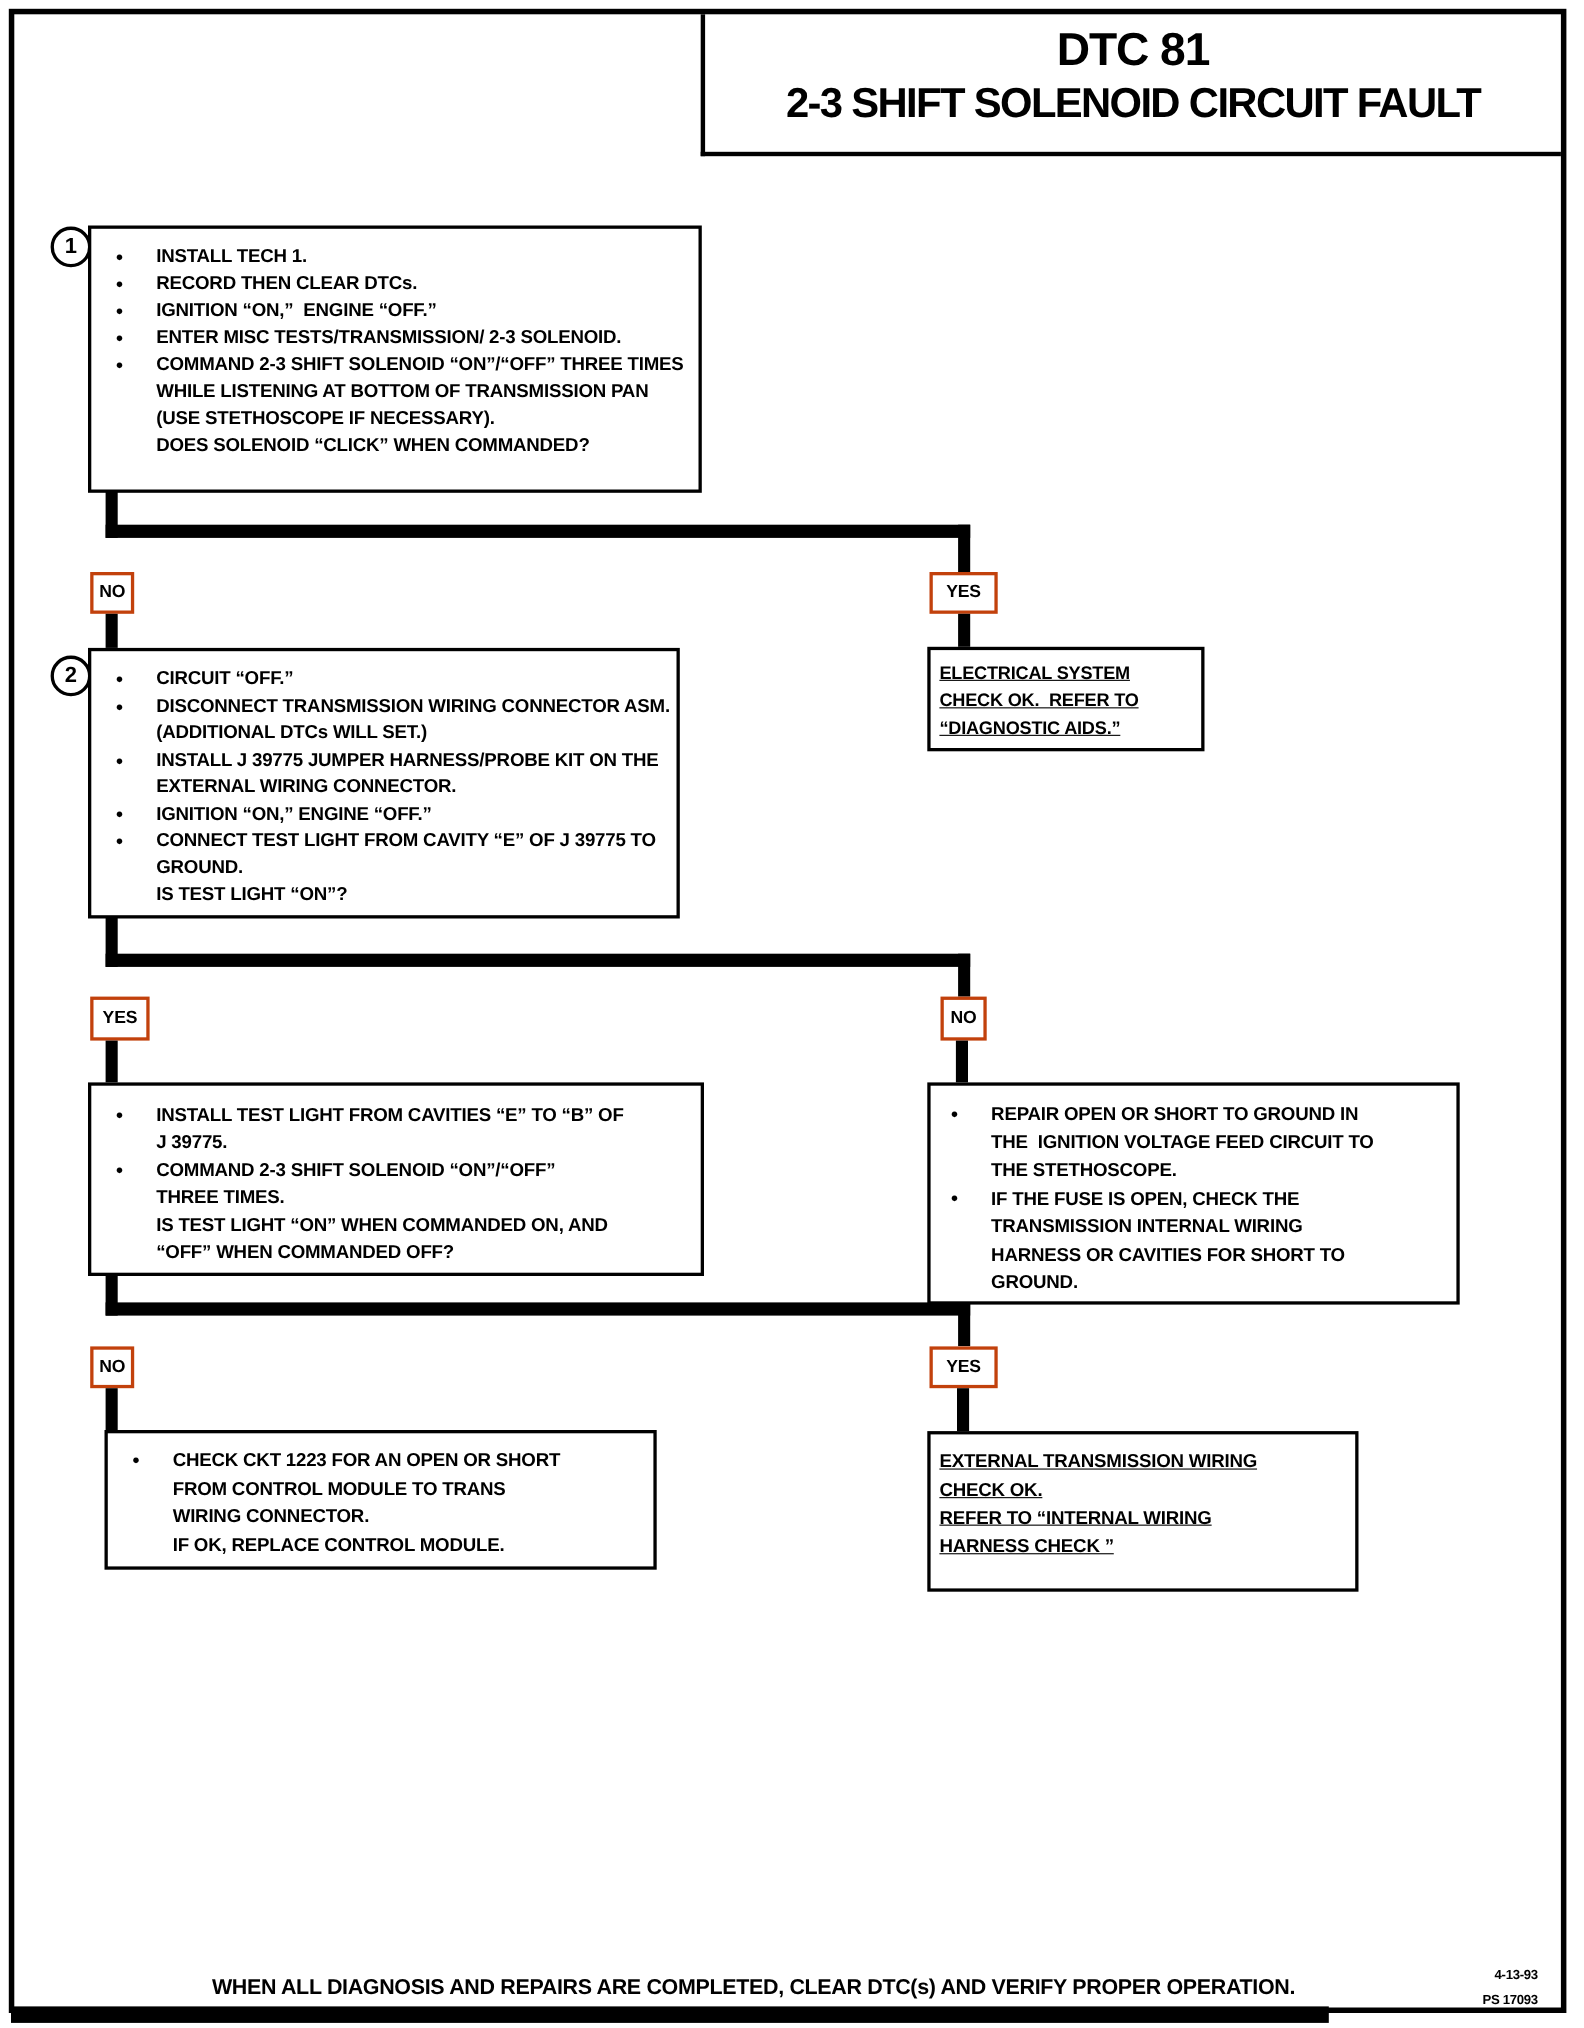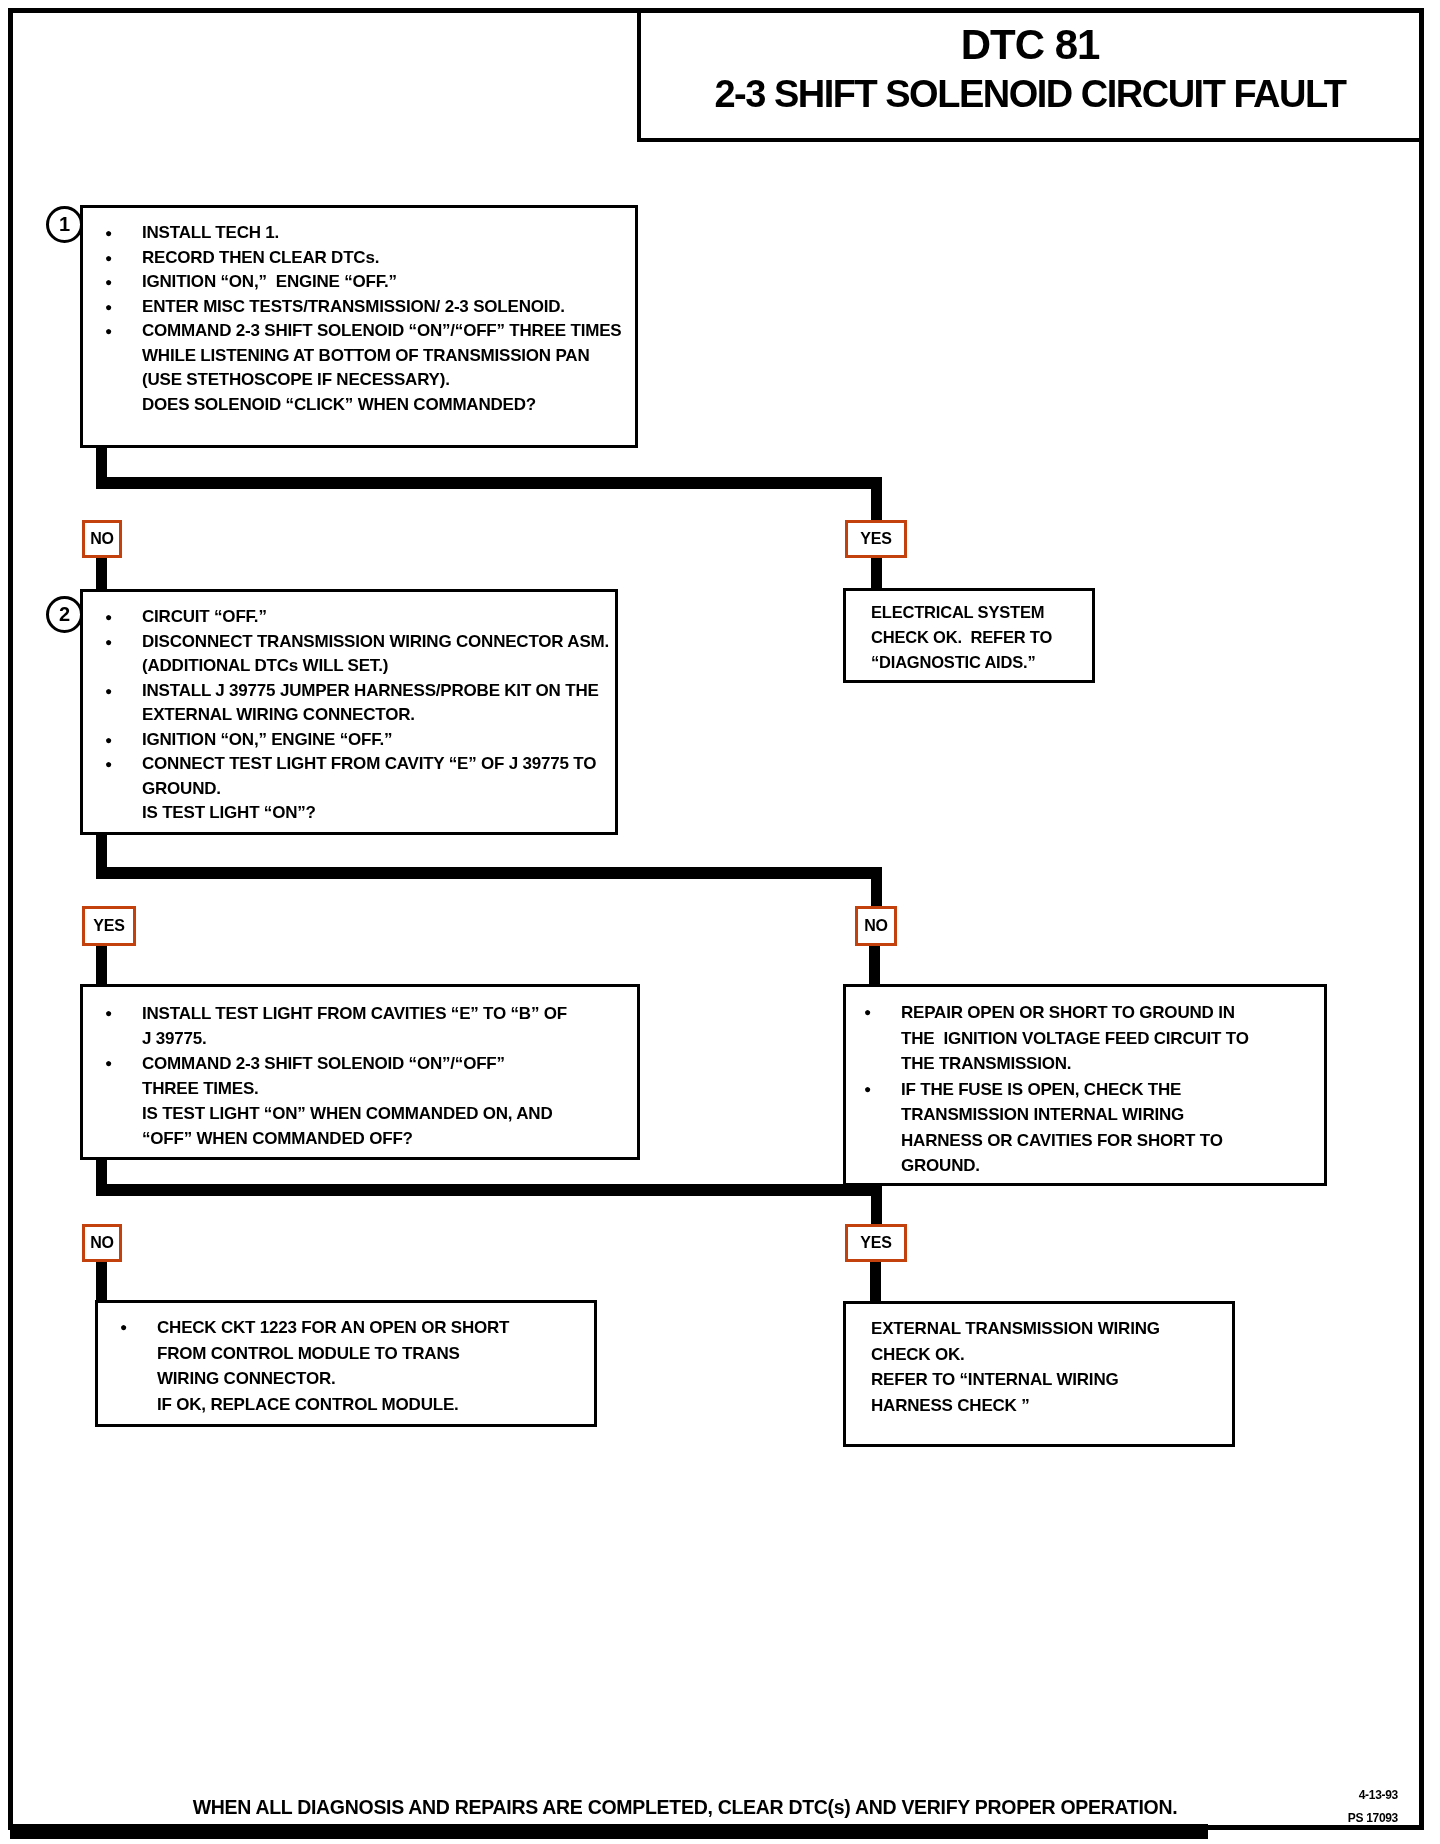--- a/index.html
+++ b/index.html
@@ -32,21 +32,21 @@
     font-size:20px;background:#fff;
   }
   .box{
     position:absolute;border:3px solid #000;box-sizing:border-box;background:#fff;
     font-size:17px;line-height:24.5px;letter-spacing:-0.2px;
     padding:13px 6px 0 22px;
   }
   .box .row{display:grid;grid-template-columns:37px 1fr;align-items:start;}
   .box .b{font-size:12px;line-height:inherit;}
   .box .t{white-space:pre;}
-  .box.plain{padding-left:25px;}
+  .box.plain{padding-left:8px;text-decoration:underline;}
   .box.plain .row{grid-template-columns:0px 1fr;}
   .decision{
     position:absolute;border:3px solid #c2410c;box-sizing:border-box;background:#fff;
     display:flex;align-items:center;justify-content:center;
     font-size:16px;letter-spacing:-0.2px;
   }
   .conn{position:absolute;background:#000;}
   .footer-note{
     position:absolute;left:150px;top:1796px;width:1070px;text-align:center;
     font-size:19.5px;letter-spacing:-0.3px;
@@ -216,21 +216,21 @@
       <div class="row">
         <span class="b">●</span>
         <span class="t">REPAIR OPEN OR SHORT TO GROUND IN</span>
       </div>
       <div class="row">
         <span class="b"></span>
         <span class="t">THE  IGNITION VOLTAGE FEED CIRCUIT TO</span>
       </div>
       <div class="row">
         <span class="b"></span>
-        <span class="t">THE TRANSMISSION.</span>
+        <span class="t">THE STETHOSCOPE.</span>
       </div>
       <div class="row">
         <span class="b">●</span>
         <span class="t">IF THE FUSE IS OPEN, CHECK THE</span>
       </div>
       <div class="row">
         <span class="b"></span>
         <span class="t">TRANSMISSION INTERNAL WIRING</span>
       </div>
       <div class="row">

